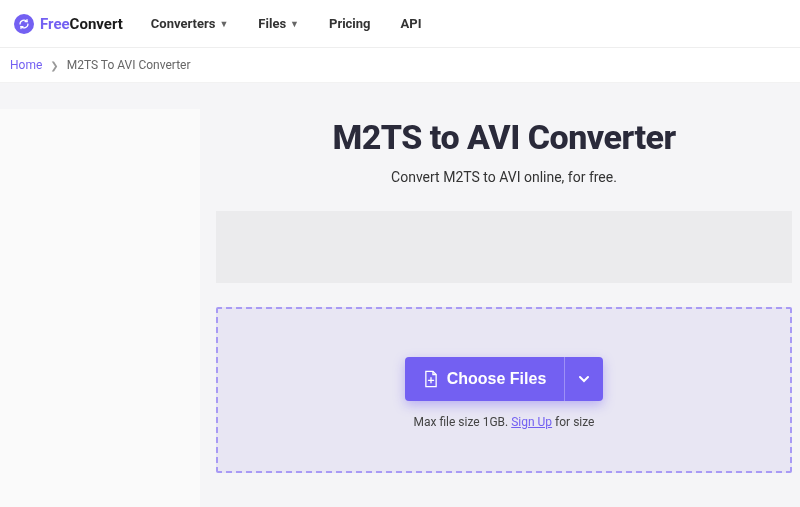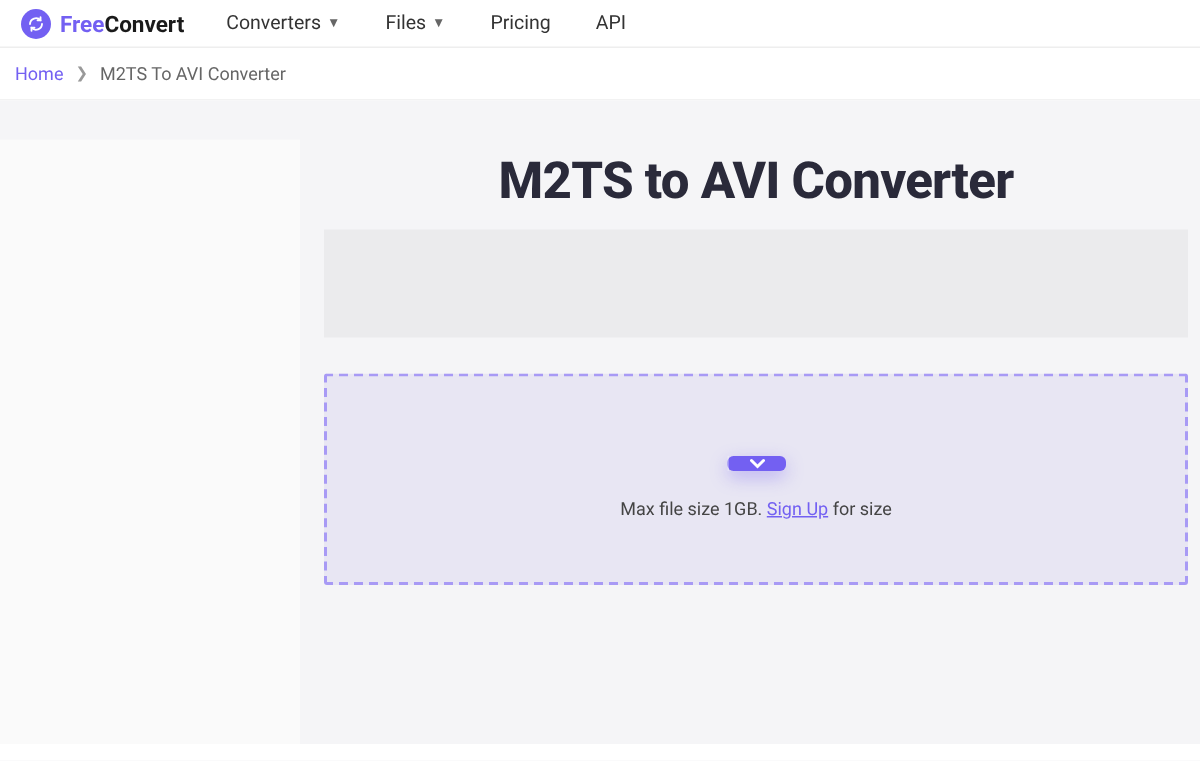--- a/index.html
+++ b/index.html
@@ -1,25 +1,25 @@
 <!DOCTYPE html>
 <html><head>
   <meta charset="utf-8">
   <style>
     * { margin: 0; padding: 0; box-sizing: border-box; }
     body { font-family: -apple-system, BlinkMacSystemFont, "Segoe UI", Roboto, sans-serif; background: #fff; width: 800px; height: 507px; overflow: hidden; }
     
     
-    .nav { display: flex; align-items: center; padding: 8px 14px; height: 32px; border-bottom: 1px solid #eee; background: #fff; }
+    .nav { display: flex; align-items: center; padding: 8px 14px; height: 48px; border-bottom: 1px solid #eee; background: #fff; }
     .logo { display: flex; align-items: center; gap: 6px; margin-right: 28px; }
     .logo-icon { width: 20px; height: 20px; background: #7360f2; border-radius: 50%; display: flex; align-items: center; justify-content: center; }
     .logo-icon svg { width: 12px; height: 12px; }
     .logo-text { font-size: 15px; font-weight: 700; color: #1a1a1a; }
     .logo-free { color: #7360f2; }
-    .nav-items { display: flex; gap: 30px; }
+    .nav-items { display: flex; gap: 30px; font-weight: bold; }
     .nav-item { display: flex; align-items: center; gap: 4px; font-size: 13px; color: #333; cursor: pointer; }
     .chevron { font-size: 9px; color: #666; }
     
     
     .breadcrumb-bar { background: #fff; padding: 10px 10px; display: flex; align-items: center; gap: 8px; font-size: 12px; border-bottom: 1px solid #f2f2f2; }
     .breadcrumb-link { color: #7360f2; text-decoration: none; cursor: pointer; }
     .breadcrumb-sep { color: #999; font-size: 10px; }
     .breadcrumb-current { color: #666; }
     
     
@@ -80,23 +80,34 @@
 <div class="breadcrumb-bar">
   <a class="breadcrumb-link">Home</a>
   <span class="breadcrumb-sep">❯</span>
   <span class="breadcrumb-current">M2TS To AVI Converter</span>
 </div>
 
 <div class="content-area">
   <div class="left-rail"></div>
   <div class="main">
     <h1 class="title">M2TS to AVI Converter</h1>
+    <p class="subtitle">Convert M2TS to AVI online, for free.</p>
     <div class="ad-box"></div>
     <div class="dropzone">
       <div class="choose-wrap">
+        <button class="choose-btn">
+          <span class="choose-icon">
+            <svg viewBox="0 0 24 28" fill="none">
+                <path d="M4 2h11l5 5v19H4V2z" stroke="#fff" stroke-width="2"></path>
+                <path d="M15 2v5h5" stroke="#fff" stroke-width="2"></path>
+                <path d="M12 12v8M8 16h8" stroke="#fff" stroke-width="2" stroke-linecap="round"></path>
+              </svg>
+          </span>
+          <span>Choose Files</span>
+        </button>
         <div class="choose-dropdown">
           <svg viewBox="0 0 10 10">
               <path d="M1 3l4 4 4-4" stroke="#fff" stroke-width="2" fill="none" stroke-linecap="round"></path>
             </svg>
         </div>
       </div>
       <div class="maxsize">
         <span>Max file size 1GB. </span><a>Sign Up</a><span> for size</span>
       </div>
     </div>

